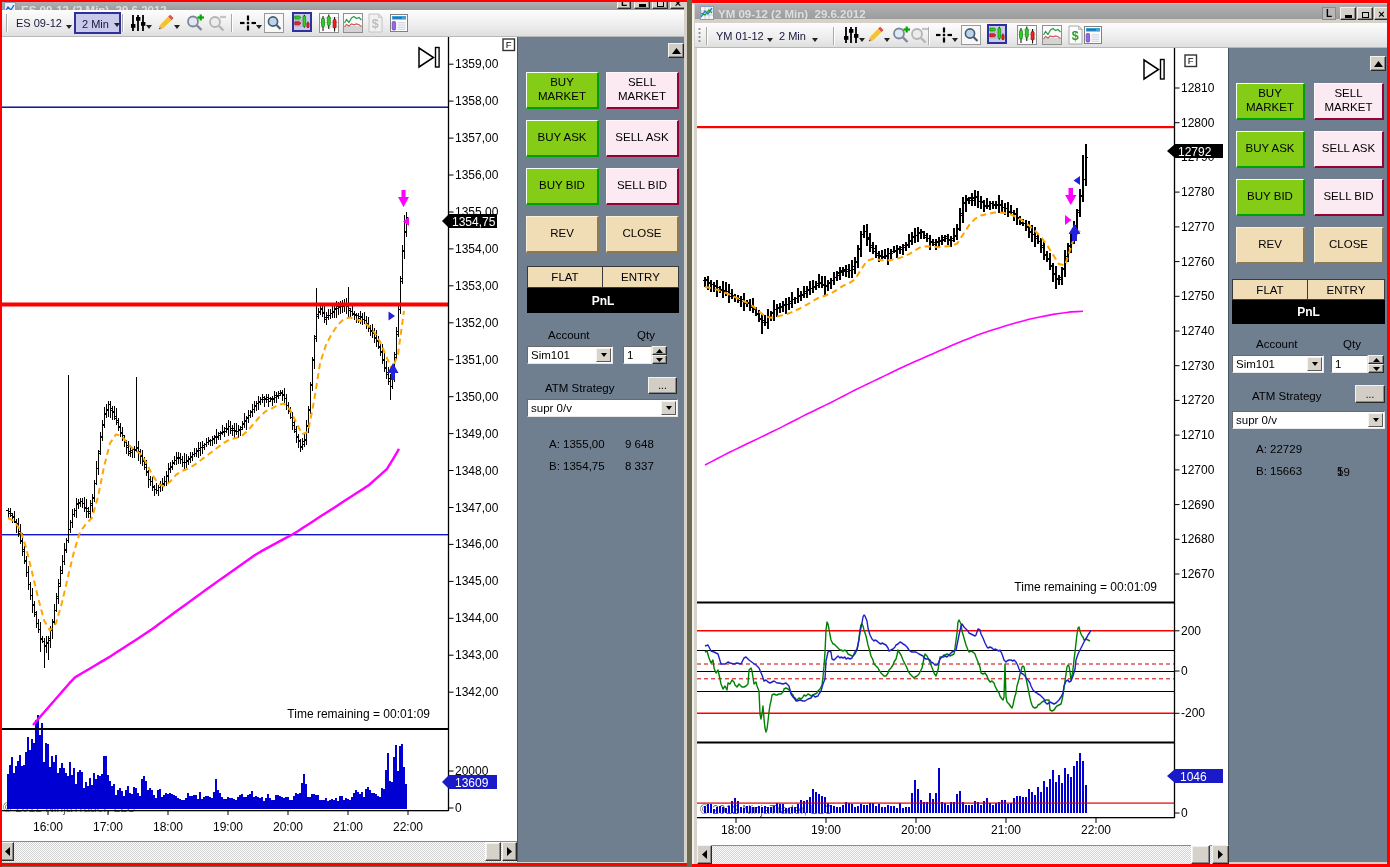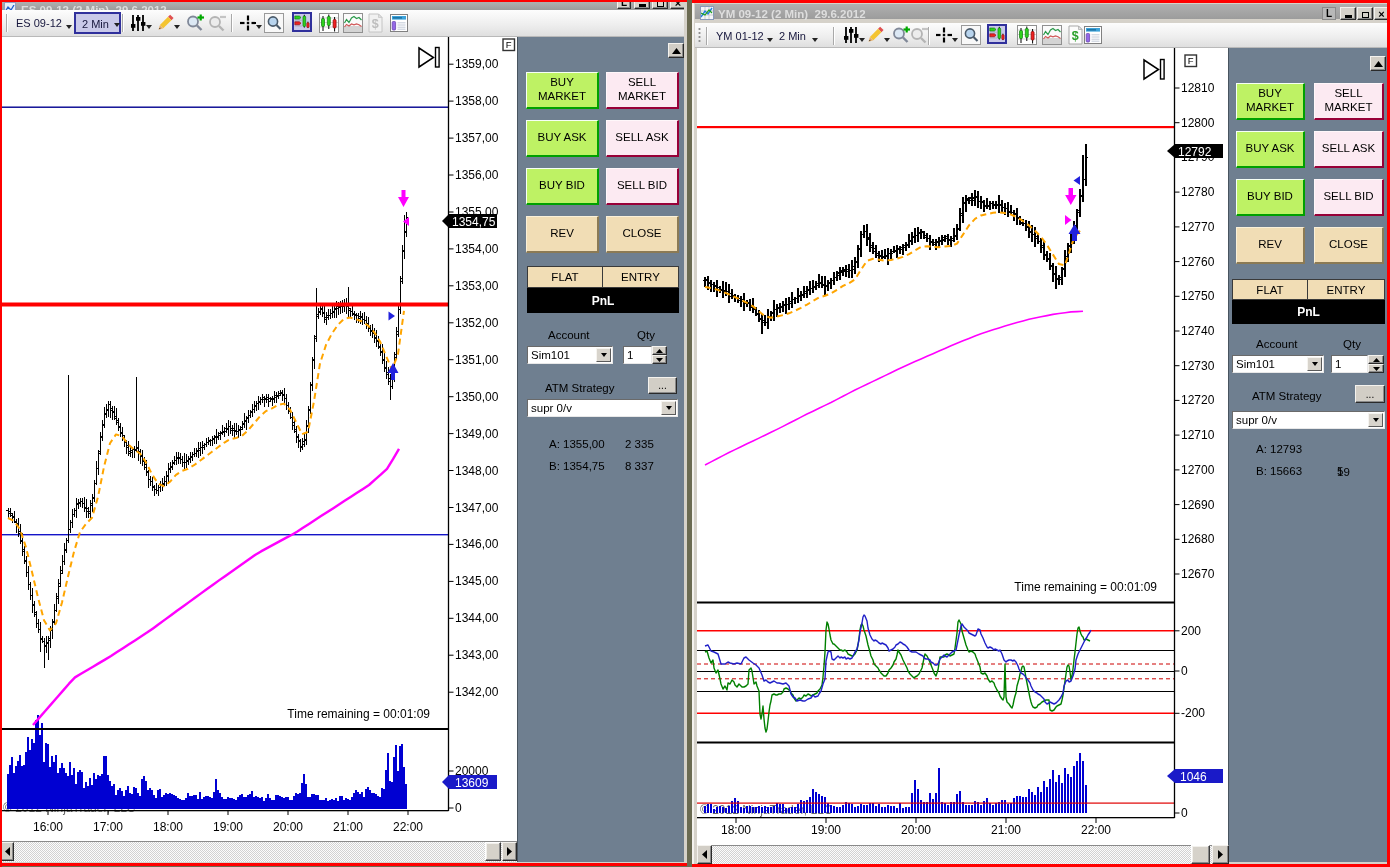--- a/index.html
+++ b/index.html
@@ -3,21 +3,21 @@
 *{margin:0;padding:0;box-sizing:border-box}
 html,body{width:1390px;height:867px;overflow:hidden;background:#6b6b52;font-family:"Liberation Sans",sans-serif;position:relative}
 .abs{position:absolute}
 .titlebar{background:linear-gradient(#b0b0b0,#9c9c9c);color:#dedede;font-weight:bold;font-size:11.5px}
 .toolbar{background:linear-gradient(#fdfdfd,#ededed 60%,#dfdfdf)}
 .tsep{position:absolute;top:4px;width:2px;height:18px;border-left:1px solid #a9a9a9;border-right:1px solid #fff}
 .ttext{position:absolute;top:7px;font-size:11px;color:#16163c}
 .dar{position:absolute;width:0;height:0;border-left:3.5px solid transparent;border-right:3.5px solid transparent;border-top:4px solid #222}
 .panel{background:#6f7f90}
 .pbtn{position:absolute;font-size:11.5px;color:#000;display:flex;align-items:center;justify-content:center;text-align:center;line-height:1.2}
-.buy{background:#bef264;border-top:1px solid #f6fff6;border-left:1px solid #f6fff6;border-right:2px solid #00a000;border-bottom:2.5px solid #00a000}
+.buy{background:#84cc16;border-top:1px solid #f6fff6;border-left:1px solid #f6fff6;border-right:2px solid #00a000;border-bottom:2.5px solid #00a000}
 .sell{background:#fceaf2;border-top:1px solid #fff7fa;border-left:1px solid #fff7fa;border-right:2px solid #980038;border-bottom:2.5px solid #980038}
 .tan{background:#f1ddb5;border-top:1px solid #faf0d8;border-left:1px solid #faf0d8;border-right:2px solid #8b7a55;border-bottom:2.5px solid #8b7a55}
 .flatbtn{background:#f1ddb5;border:1px solid #3a3a3a;font-size:11.5px;color:#000;display:flex;align-items:center;justify-content:center;position:absolute}
 .plabel{position:absolute;font-size:11.5px;color:#000}
 .combo{position:absolute;background:#fff;border:1px solid;border-color:#6a6a6a #e8e8e8 #e8e8e8 #6a6a6a;font-size:11.5px;color:#000}
 .combo .tx{position:absolute;left:3px;top:2px}
 .cbtn{position:absolute;right:1px;top:1px;bottom:1px;width:15px;background:#d8d4cc;border:1px solid;border-color:#f6f4f0 #5a5a5a #5a5a5a #f6f4f0;display:flex;align-items:center;justify-content:center}
 .cbtn:after{content:'';width:0;height:0;border-left:3.5px solid transparent;border-right:3.5px solid transparent;border-top:4px solid #000}
 .btn3{background:#d6d2ca;border:1px solid;border-color:#fff #3c3c3c #3c3c3c #fff;box-shadow:inset -1px -1px 0 #8a8a8a,inset 1px 1px 0 #f2f0ec}
 .sbtrack{background-image:conic-gradient(#fcfcfc 90deg,#d2d2d2 90deg 180deg,#fcfcfc 180deg 270deg,#d2d2d2 270deg);background-size:2px 2px}
@@ -267,21 +267,21 @@
       </svg>
     </div>
   </div>
 <div class="plabel" style="left:545px;top:382px">ATM Strategy</div>
 <div class="arrbtn" style="left:648px;top:377px;width:29px;height:17px;font-size:10px">...</div>
 <div class="combo" style="left:527px;top:399px;width:151px;height:18px">
     <span class="tx">supr 0/v</span>
     <div class="cbtn"></div>
   </div>
 <div class="plabel" style="left:549px;top:438px">A: 1355,00</div>
-<div class="plabel" style="left:625px;top:438px">2 335</div>
+<div class="plabel" style="left:625px;top:438px">9 648</div>
 <div class="plabel" style="left:549px;top:460px">B: 1354,75</div>
 <div class="plabel" style="left:625px;top:460px">8 337</div>
 <div class="abs sbtrack" style="left:2px;top:841px;width:515px;height:21px;border-top:1px solid #8a8a8a"></div>
 <div class="arrbtn" style="left:1px;top:842px;width:13px;height:19px">
     <svg width="5" height="9">
       <path d="M5 0v9L0 4.5z" fill="#000"></path>
     </svg>
   </div>
 <div class="abs btn3" style="left:485px;top:842px;width:16px;height:19px"></div>
 <div class="arrbtn" style="left:502px;top:842px;width:15px;height:19px">
@@ -542,21 +542,21 @@
         <path d="M0 0l3.5 4 3.5-4z" fill="#000"></path>
       </svg>
     </div>
   </div>
 <div class="plabel" style="left:1252px;top:390px">ATM Strategy</div>
 <div class="arrbtn" style="left:1355px;top:385px;width:30px;height:18px;font-size:10px">...</div>
 <div class="combo" style="left:1232px;top:411px;width:153px;height:18px">
     <span class="tx">supr 0/v</span>
     <div class="cbtn"></div>
   </div>
-<div class="plabel" style="left:1256px;top:443px">A: 12793</div>
+<div class="plabel" style="left:1256px;top:443px">A: 22729</div>
 <div class="plabel" style="left:1337px;top:466px">19</div>
 <div class="plabel" style="left:1256px;top:465px">B: 15663</div>
 <div class="plabel" style="left:1337px;top:465px">5</div>
 <div class="abs sbtrack" style="left:697px;top:845px;width:532px;height:19px;border-top:1px solid #8a8a8a"></div>
 <div class="arrbtn" style="left:697px;top:845px;width:15px;height:19px">
     <svg width="5" height="9">
       <path d="M5 0v9L0 4.5z" fill="#000"></path>
     </svg>
   </div>
 <div class="abs btn3" style="left:1191px;top:845px;width:19px;height:19px"></div>

